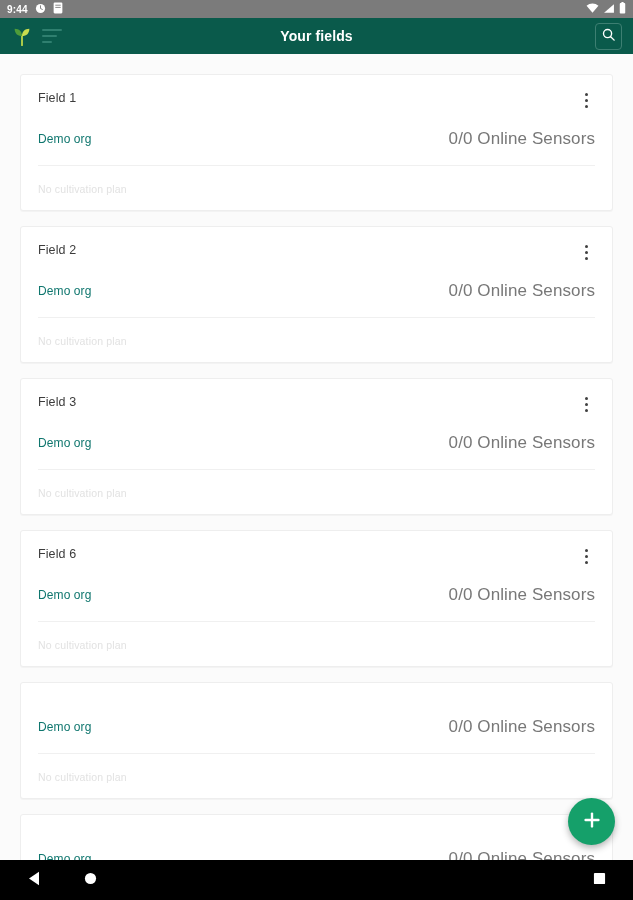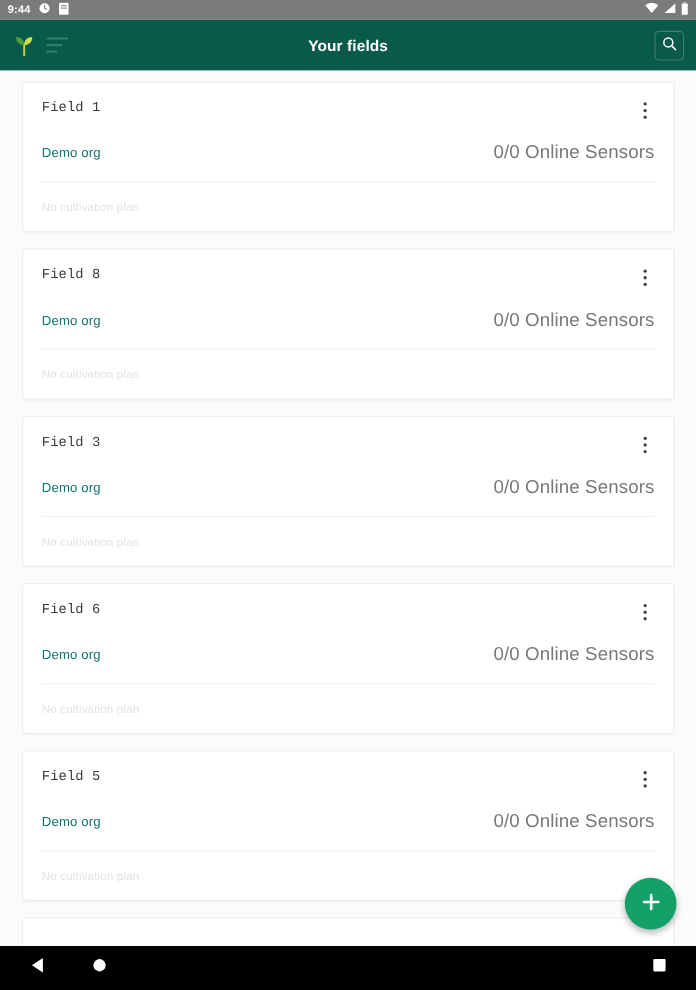--- a/index.html
+++ b/index.html
@@ -32,21 +32,21 @@
     letter-spacing: .2px;
   }
   .status-left { display: flex; align-items: center; gap: 7px; }
   .status-time { font-size: 10px; font-weight: 600; color:#fff; }
   .status-spacer { flex: 1; }
   .status-right { display: flex; align-items: center; gap: 4px; }
   .sb-ic { display:block; }
 
   
   .app-bar {
-    height: 46px;
+    height: 36px;
     background: #0a5a4b;
     display: flex;
     align-items: center;
     padding: 0 11px;
     position: relative;
   }
   .brand-group { display:flex; align-items:center; gap:9px; }
   .logo-icon { width: 22px; height: 22px; display:block; }
   .menu-icon {
     width: 20px; height: 14px;
@@ -96,21 +96,20 @@
     border-radius: 3px;
     margin-bottom: 15px;
     padding: 16px 17px 10px 17px;
     box-shadow: 0 1px 1px rgba(0,0,0,0.035);
   }
 
   .card-row-top {
     display: flex;
     align-items: flex-start;
     justify-content: space-between;
-    font-family: Liberation Mono, monospace;
   }
   .card-title {
     font-size: 12.5px;
     color: #3c3c3c;
     letter-spacing: .1px;
   }
   .kebab {
     width: 18px; height: 22px;
     display: flex; flex-direction: column;
     align-items: center; justify-content: center;
@@ -245,21 +244,21 @@
           </span>
         </div>
         <div class="card-row-mid">
           <span class="org-name">Demo org</span>
           <span class="sensor-count">0/0 Online Sensors</span>
         </div>
         <div class="card-row-bottom"><span class="plan-text">No cultivation plan</span></div>
       </div>
       <div class="field-card">
         <div class="card-row-top">
-          <span class="card-title">Field 8</span>
+          <span class="card-title">Field 2</span>
           <span class="kebab">
             <span></span>
             <span></span>
             <span></span>
           </span>
         </div>
         <div class="card-row-mid">
           <span class="org-name">Demo org</span>
           <span class="sensor-count">0/0 Online Sensors</span>
         </div>
@@ -289,28 +288,20 @@
             <span></span>
           </span>
         </div>
         <div class="card-row-mid">
           <span class="org-name">Demo org</span>
           <span class="sensor-count">0/0 Online Sensors</span>
         </div>
         <div class="card-row-bottom"><span class="plan-text">No cultivation plan</span></div>
       </div>
       <div class="field-card">
-        <div class="card-row-top">
-          <span class="card-title">Field 5</span>
-          <span class="kebab">
-            <span></span>
-            <span></span>
-            <span></span>
-          </span>
-        </div>
         <div class="card-row-mid">
           <span class="org-name">Demo org</span>
           <span class="sensor-count">0/0 Online Sensors</span>
         </div>
         <div class="card-row-bottom"><span class="plan-text">No cultivation plan</span></div>
       </div>
       <div class="field-card">
         <div class="card-row-mid">
           <span class="org-name">Demo org</span>
           <span class="sensor-count">0/0 Online Sensors</span>

